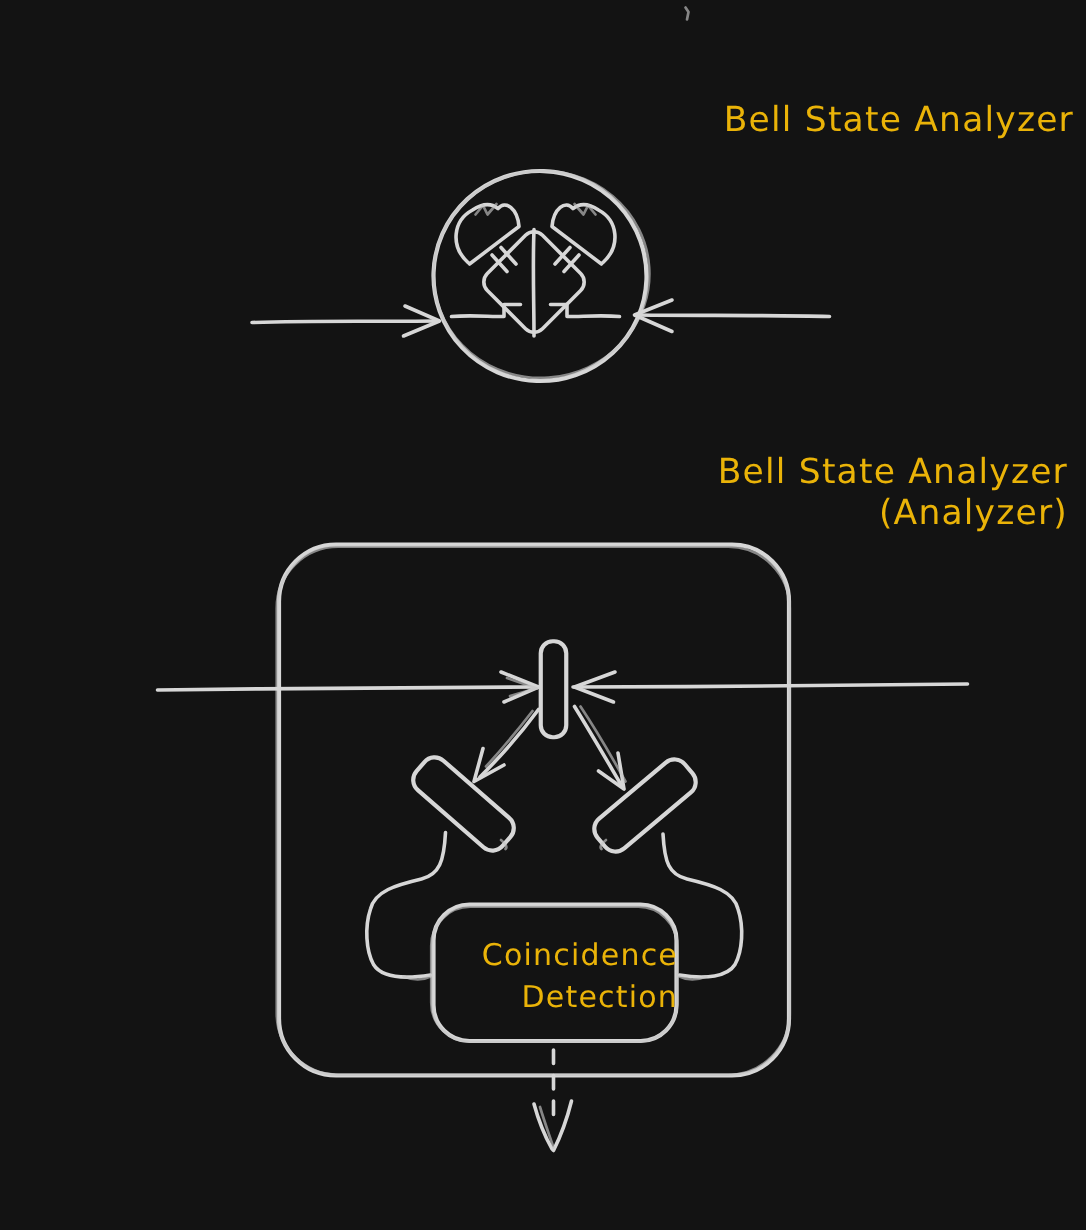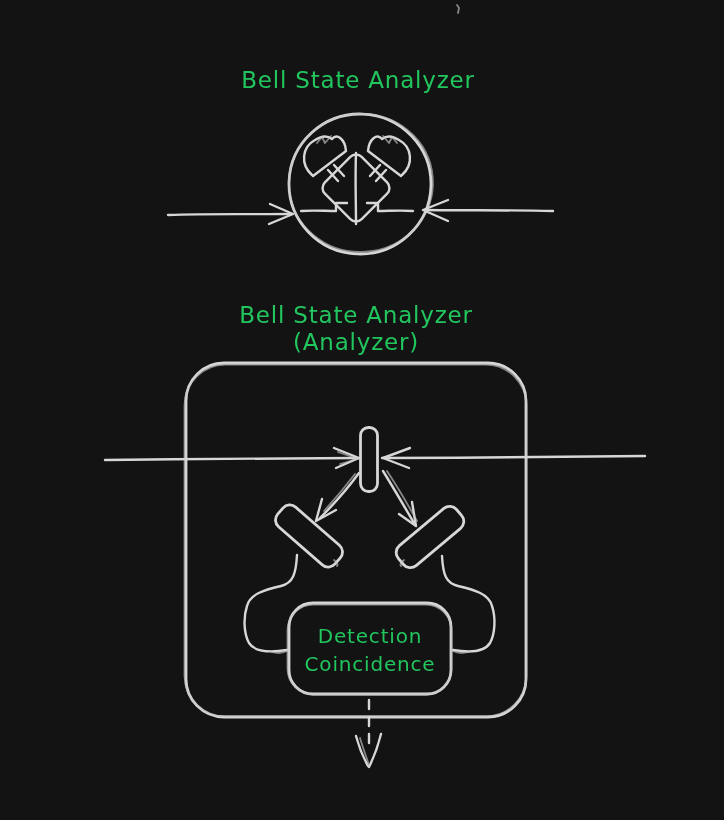--- a/index.html
+++ b/index.html
@@ -15,23 +15,23 @@
     overflow: hidden;
     font-family: "DejaVu Sans", sans-serif;
   }
   .artwork {
     position: absolute;
     left: 0;
     top: 0;
   }
   .sketch-text {
     position: absolute;
-    color: #22c55e;
+    color: #eab308;
     letter-spacing: 0.8px;
-    text-align: center;
+    text-align: right;
     white-space: nowrap;
     user-select: none;
   }
   .title-main {
     left: 0;
     width: 716px;
     top: 67px;
     font-size: 23px;
     line-height: 27px;
   }
@@ -180,17 +180,17 @@
   </svg>
 
   <div class="sketch-text title-main">Bell State Analyzer</div>
 
   <div class="sketch-text title-internals">
     <div>Bell State Analyzer</div>
     <div>(Analyzer)</div>
   </div>
 
   <div class="sketch-text coincidence-label">
+    <div>Coincidence</div>
     <div>Detection</div>
-    <div>Coincidence</div>
   </div>
 
 </div>
 
 </body></html>

